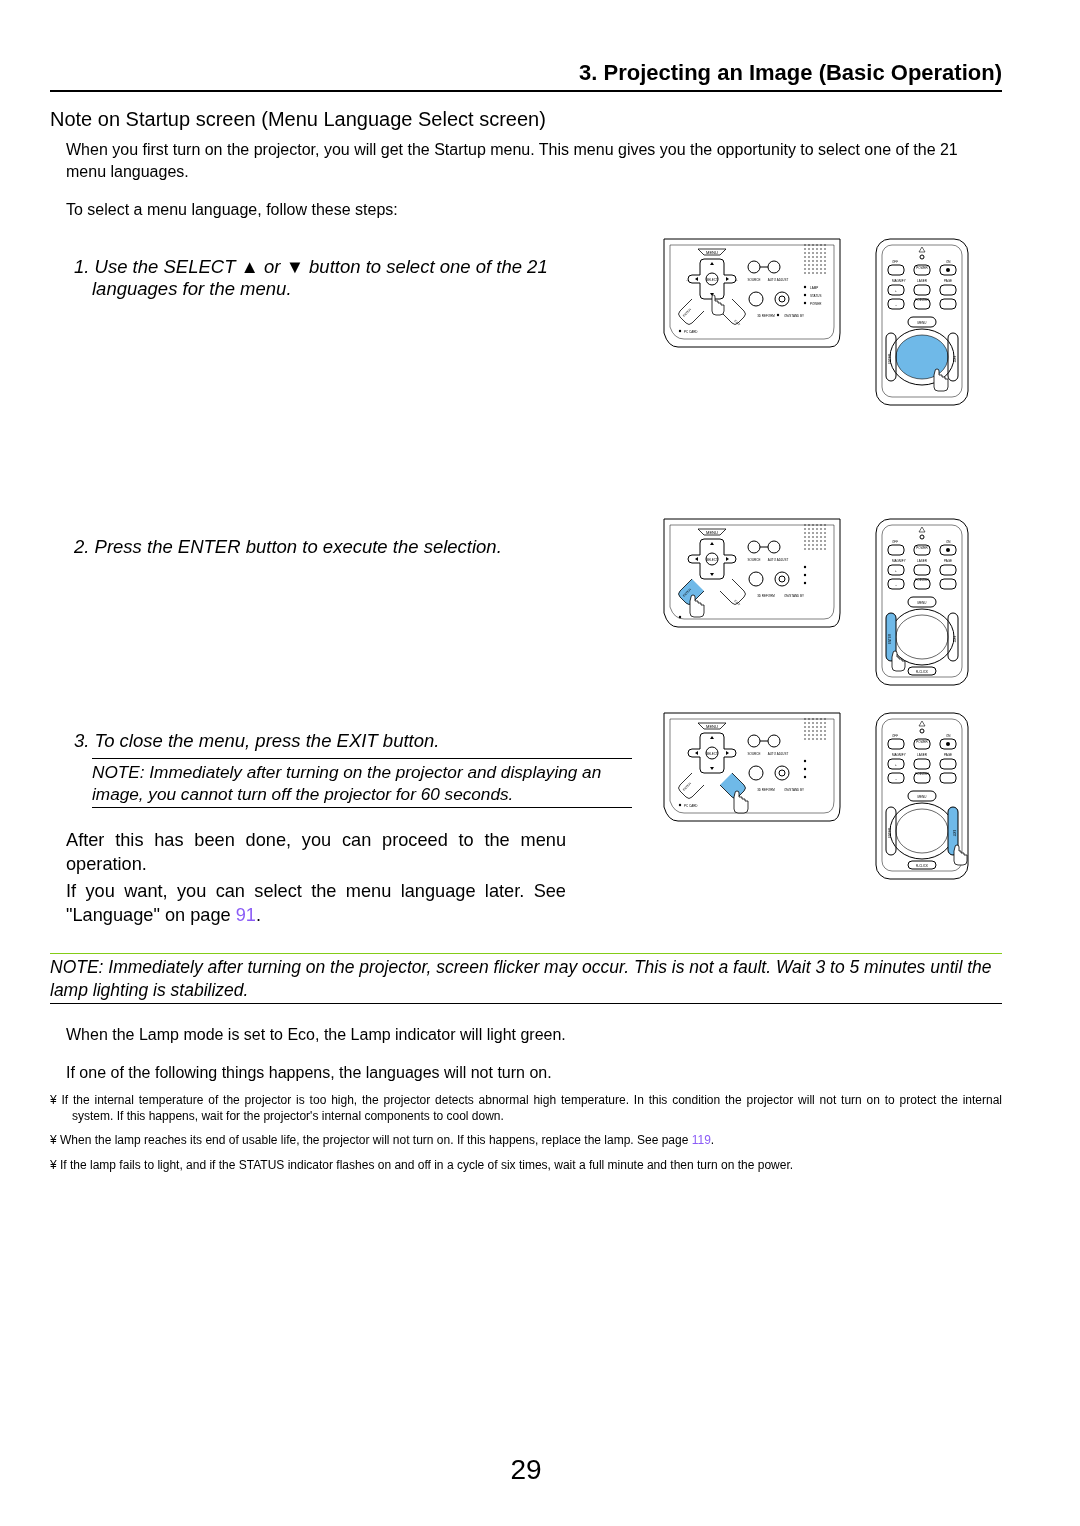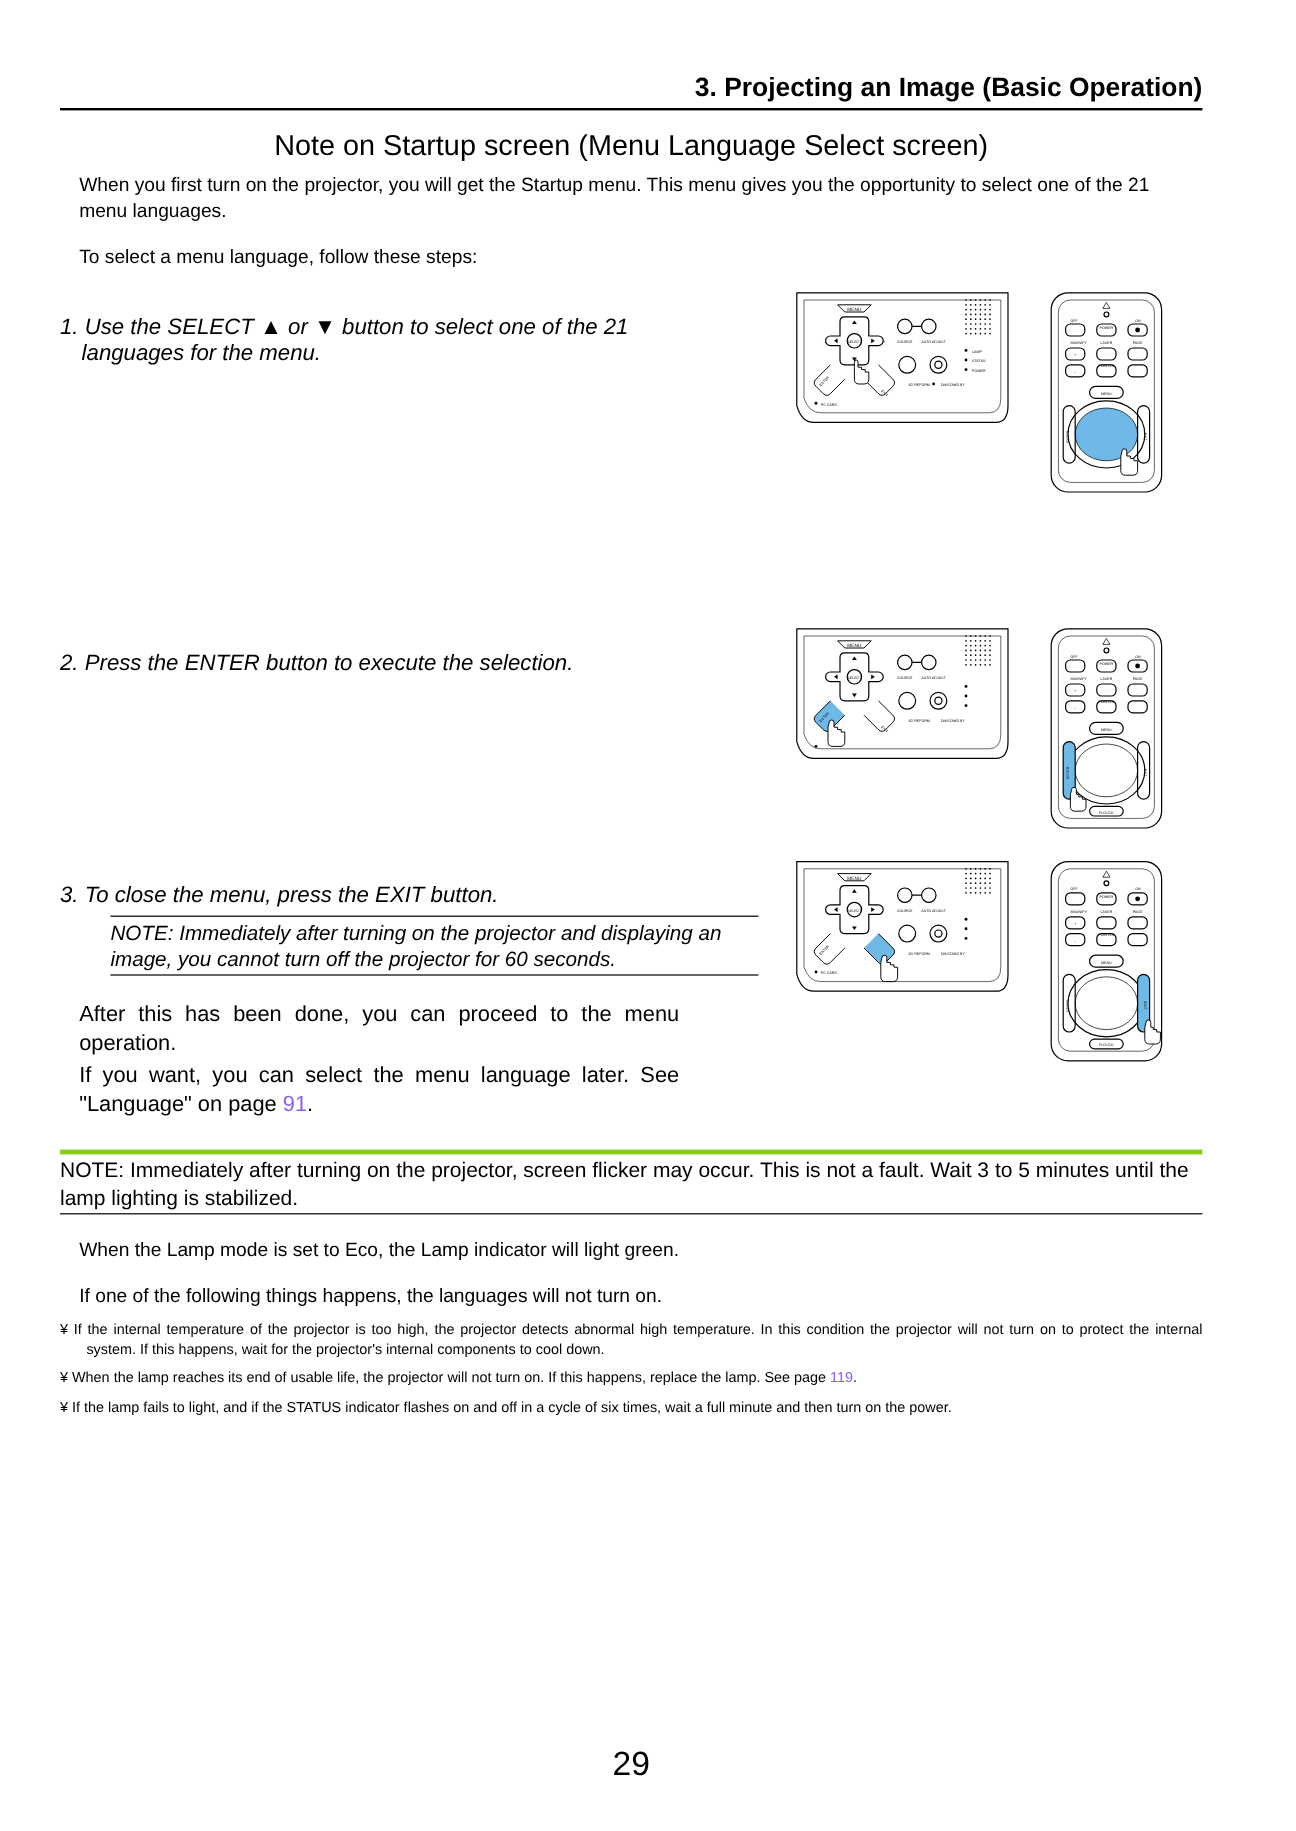--- a/index.html
+++ b/index.html
@@ -18,32 +18,32 @@
     position: relative;
   }
   .section-title {
     text-align: right;
     font-size: 22px;
     padding-bottom: 4px;
     border-bottom: 2px solid #000;
     margin: 0 0 16px;
   }
   .subhead {
-    font-size: 24px;
+    font-size: 20px;
     margin: 6px 0 8px;
-    text-align: center;
   }
   .para {
     font-size: 16px;
     line-height: 1.38;
     margin: 0 16px 16px;
   }
   .step {
     font-style: italic;
     font-size: 18.5px;
+    margin-left: 24px;
     text-indent: -18px;
     padding-left: 18px;
     margin-bottom: 12px;
     max-width: 480px;
   }
   .block {
     display: flex;
     align-items: flex-start;
     gap: 30px;
     margin-bottom: 24px;
@@ -66,22 +66,23 @@
     line-height: 1.28;
   }
   .body2 {
     font-size: 18.2px;
     line-height: 1.34;
     margin: 2px 16px;
     max-width: 500px;
   }
   .link { color: #8b5cf6; }
   .wide-note {
-    border-top: 4px solid #84cc16;
+    border-top: 1px solid #84cc16;
     border-bottom: 1px solid #000;
+    font-style: italic;
     font-size: 17.5px;
     padding: 2px 0;
     margin: 18px 0 20px;
     line-height: 1.28;
   }
   .just { text-align: justify; }
   .bul {
     font-size: 12px;
     line-height: 1.34;
     margin: 8px 0;

